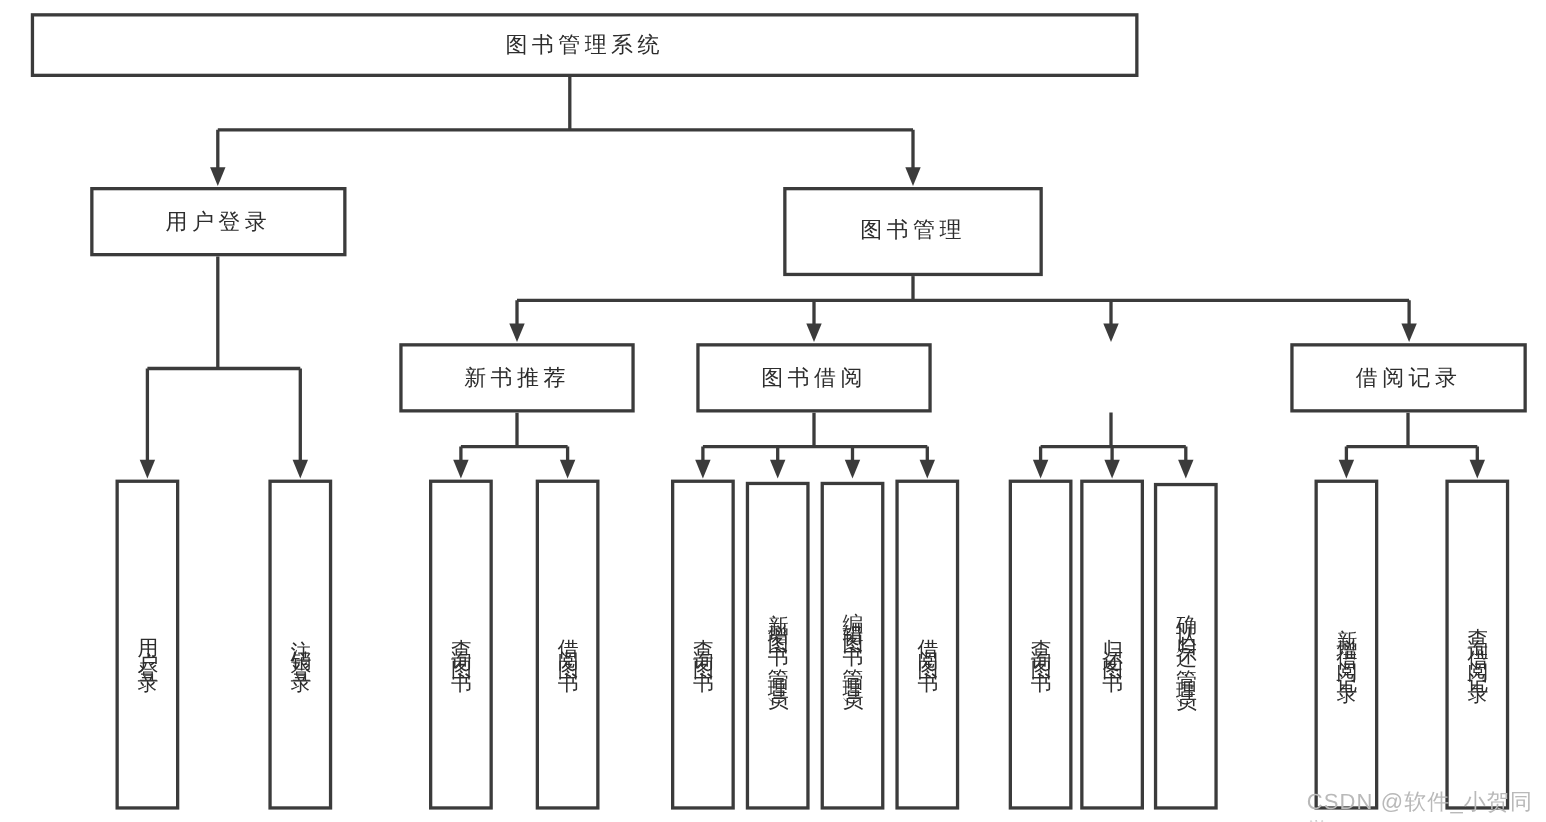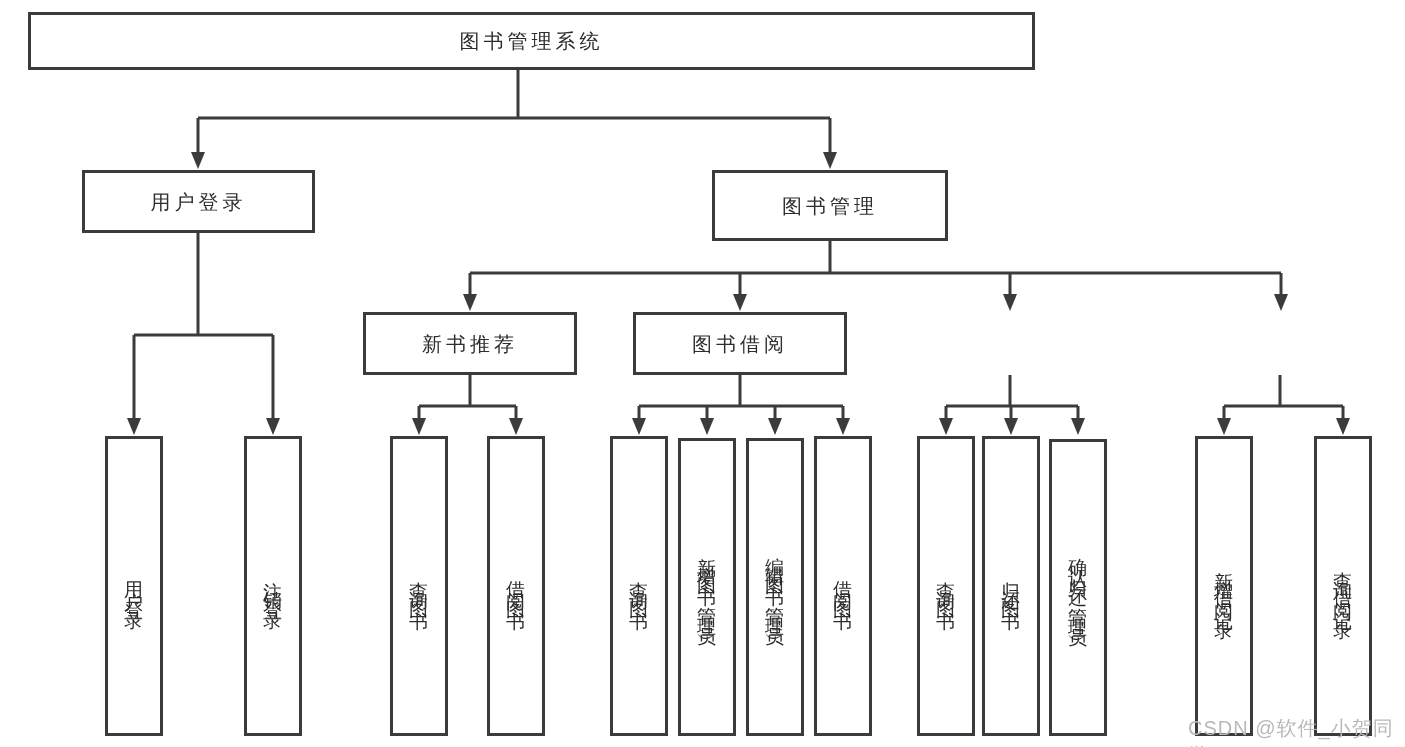--- a/index.html
+++ b/index.html
@@ -95,24 +95,25 @@
       <polygon points="1004,418 1018,418 1011,435"></polygon>
       <polygon points="1071,418 1085,418 1078,435"></polygon>
       <polygon points="1217,418 1231,418 1224,435"></polygon>
       <polygon points="1336,418 1350,418 1343,435"></polygon>
     </g>
   </svg>
 
   <div class="box h-box" style="left:15px; top:12px; width:1007px; height:58px;margin-left:13px;">图书管理系统</div>
 
   <div class="box h-box" style="left:82px; top:170px; width:233px; height:63px;">用户登录</div>
-  <div class="box h-box" style="left:712px; top:170px; width:236px; height:71px;">图书管理</div>
+  <div class="box h-box" style="left:712px; top:170px; width:236px; height:81px;font-family:Liberation Mono, monospace;">图书管理</div>
 
   <div class="box h-box" style="left:633px; top:312px; width:214px; height:63px;">图书借阅</div>
   <div class="box h-box" style="left:363px; top:312px; width:214px; height:63px;">新书推荐</div>
+  <div class="box h-box" style="left:1173px; top:312px; width:215px; height:63px;">借阅记录</div>
 
   <div class="box v-box" style="left:105px; top:436px; width:58px; height:300px;">用户登录</div>
   <div class="box v-box" style="left:244px; top:436px; width:58px; height:300px;">注销登录</div>
 
   <div class="box v-box" style="left:390px; top:436px; width:58px; height:300px;">查询图书</div>
   <div class="box v-box" style="left:487px; top:436px; width:58px; height:300px;">借阅图书</div>
 
   <div class="box v-box" style="left:610px; top:436px; width:58px; height:300px;">查询图书</div>
   <div class="box v-box" style="left:678px; top:438px; width:58px; height:298px;">新增图书（管理员）</div>
   <div class="box v-box" style="left:746px; top:438px; width:58px; height:298px;">编辑图书（管理员）</div>

